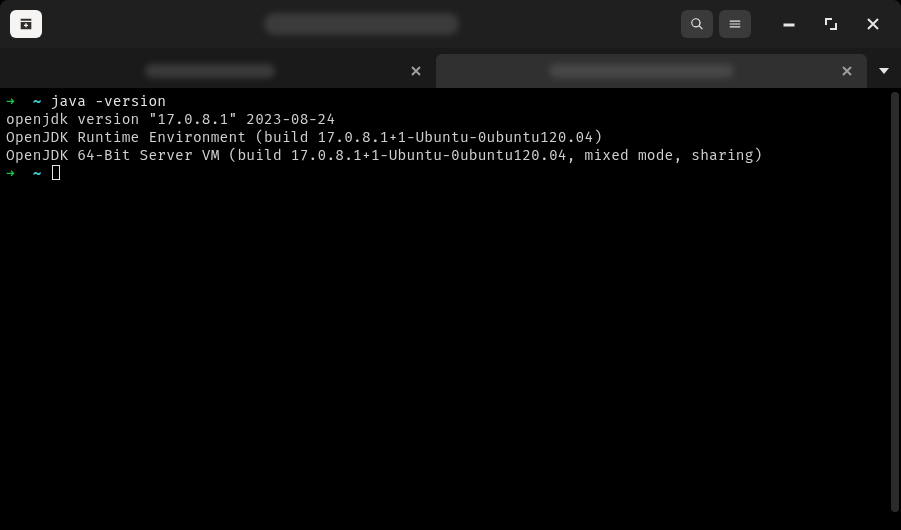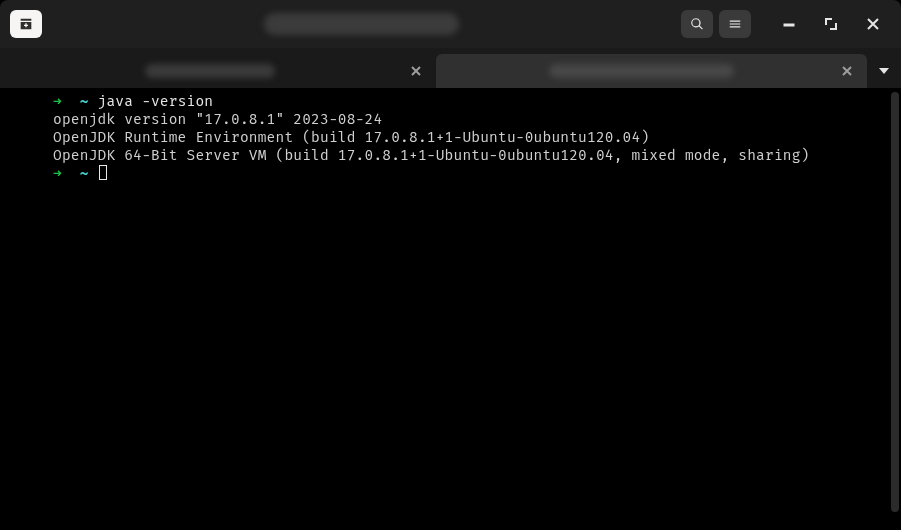--- a/index.html
+++ b/index.html
@@ -118,21 +118,20 @@
     color:#e6e6e6;
     margin-top:6px;
   }
   .tabbar .tab-dropdown svg { width:10px; height:10px; fill:currentColor; }
 
   
   .terminal-wrap {
     position: relative;
     height: calc(530px - 48px - 40px);
     background: #000;
-    margin-left: 47px;
   }
   .terminal {
     padding: 4px 6px;
     font-family: "Fira Mono","DejaVu Sans Mono","Menlo","Consolas",monospace;
     font-size: 14.5px;
     line-height: 18px;
     letter-spacing: 0.2px;
     color: #e6e6e6;
     white-space: pre;
   }

